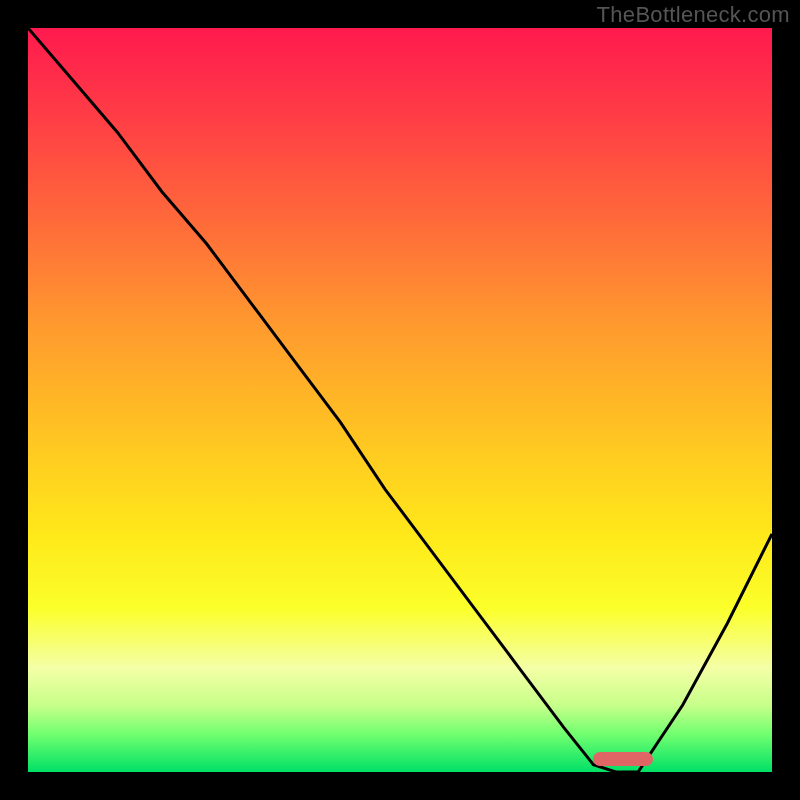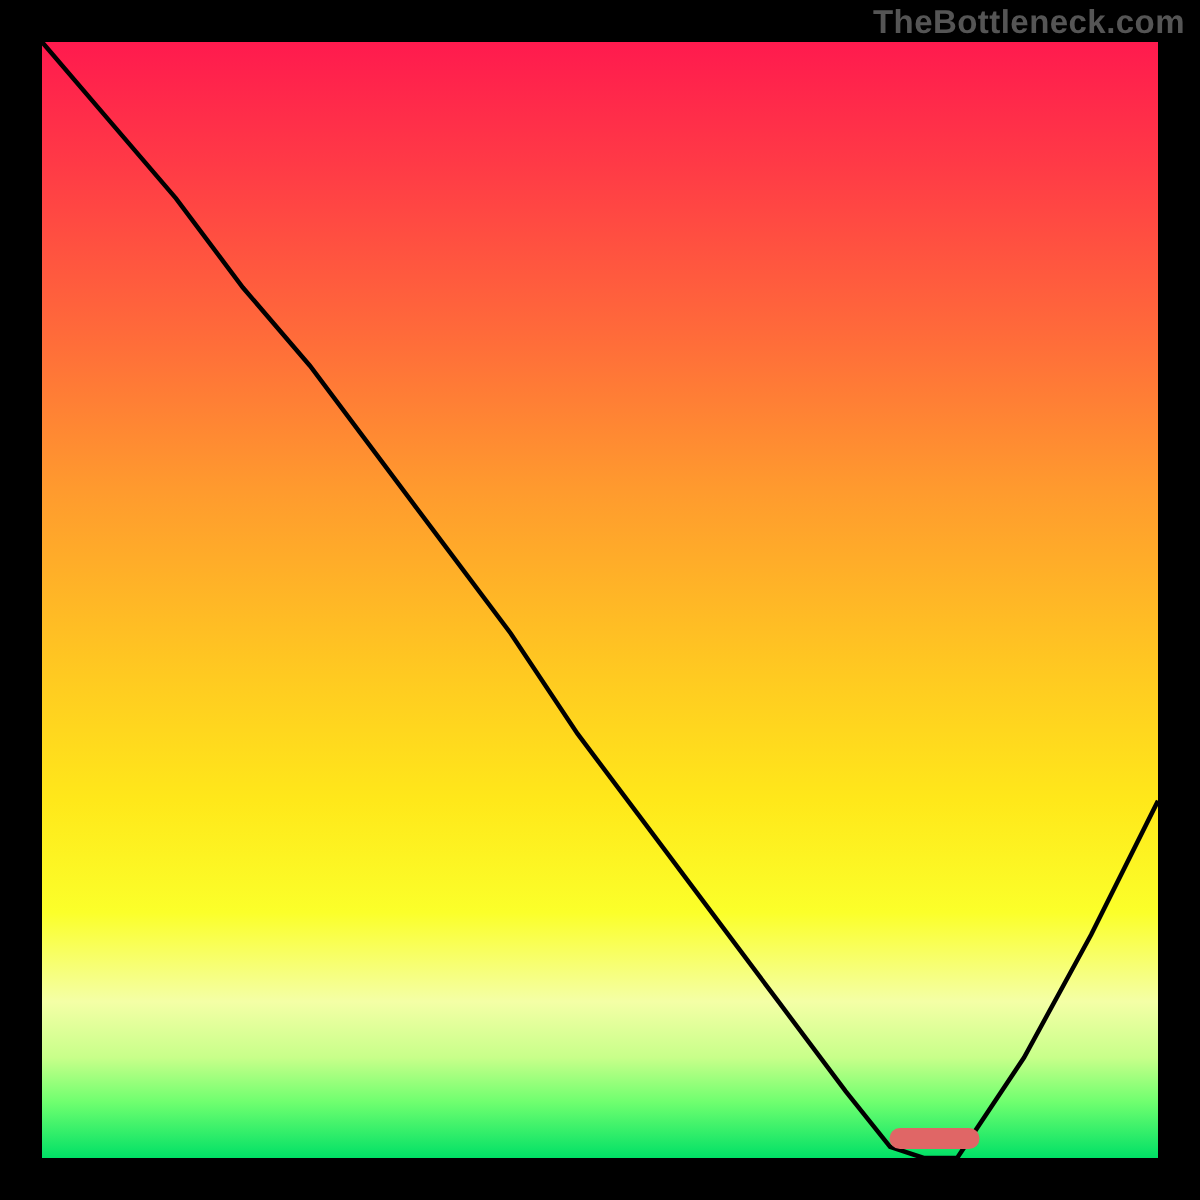--- a/index.html
+++ b/index.html
@@ -16,21 +16,21 @@
     width: 800px;
     height: 800px;
     background: #000;
   }
   .watermark {
     position: absolute;
     top: 2px;
     right: 10px;
     color: #555;
     font-size: 22px;
-    font-weight: 700;
+    font-weight: 400;
     letter-spacing: 0.3px;
     z-index: 5;
   }
   .plot {
     position: absolute;
     left: 28px;
     top: 28px;
     width: 744px;
     height: 744px;
     background: linear-gradient(to bottom,

